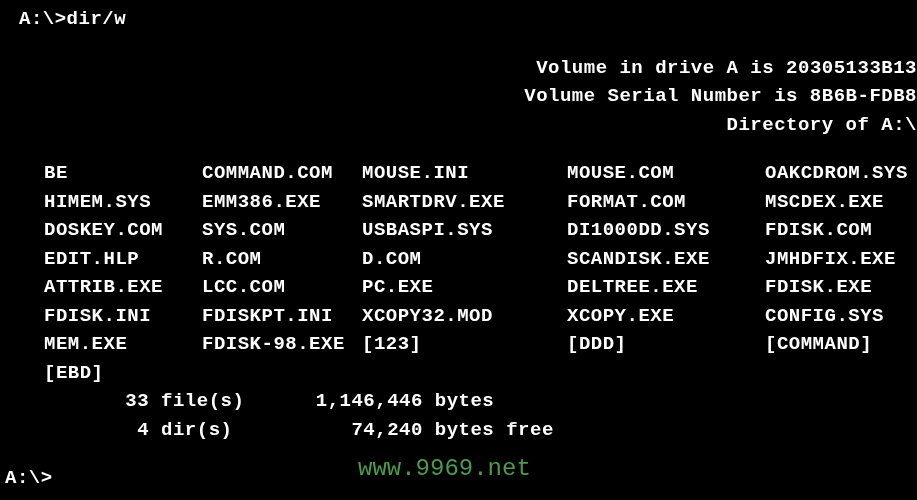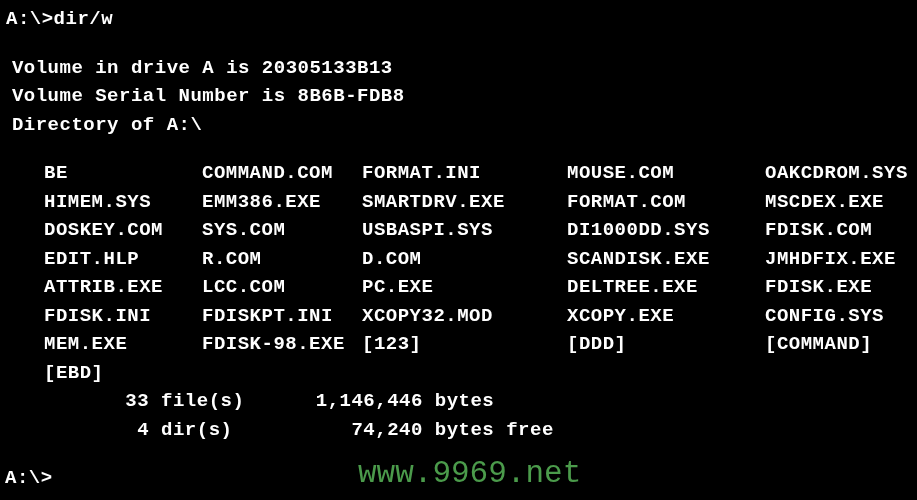--- a/index.html
+++ b/index.html
@@ -14,25 +14,26 @@
       font-size: 19px;
       font-weight: bold;
       line-height: 1.5;
       width: 917px;
       height: 500px;
       overflow: hidden;
       padding: 5px 0 0 0;
       letter-spacing: 0.5px;
     }
     .prompt-line {
-      padding-left: 6px;
+      padding-left: 19px;
       margin-bottom: 20px;
     }
     .header-lines {
       margin-bottom: 20px;
+      text-align: right;
     }
     .header-lines div {
       white-space: pre;
     }
     .file-grid {
       display: grid;
       grid-template-columns: 158px 160px 205px 198px auto;
       padding-left: 0;
       row-gap: 0;
     }
@@ -49,42 +50,42 @@
     }
     .bottom-prompt {
       padding-left: 5px;
       margin-top: 20px;
     }
     .watermark {
       position: absolute;
       top: 451px;
       left: 358px;
       color: #4b9b4b;
-      font-size: 31px;
+      font-size: 24px;
       font-weight: normal;
       letter-spacing: 0;
     }
   </style>
 </head>
 <body>
 
 <div class="prompt-line">
   <span>A:\&gt;dir/w</span>
 </div>
 
 <div class="header-lines">
   <div> Volume in drive A is 20305133B13</div>
   <div> Volume Serial Number is 8B6B-FDB8</div>
   <div> Directory of A:\</div>
 </div>
 
 <div class="file-grid">
   <span>BE</span>
   <span>COMMAND.COM</span>
-  <span>FORMAT.INI</span>
+  <span>MOUSE.INI</span>
   <span>MOUSE.COM</span>
   <span>OAKCDROM.SYS</span>
 
   <span>HIMEM.SYS</span>
   <span>EMM386.EXE</span>
   <span>SMARTDRV.EXE</span>
   <span>FORMAT.COM</span>
   <span>MSCDEX.EXE</span>
 
   <span>DOSKEY.COM</span>

